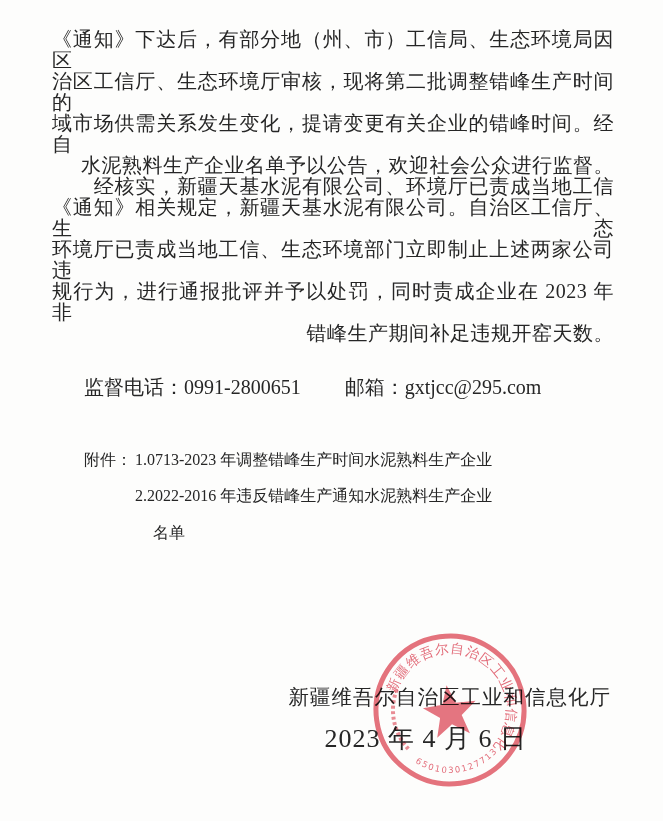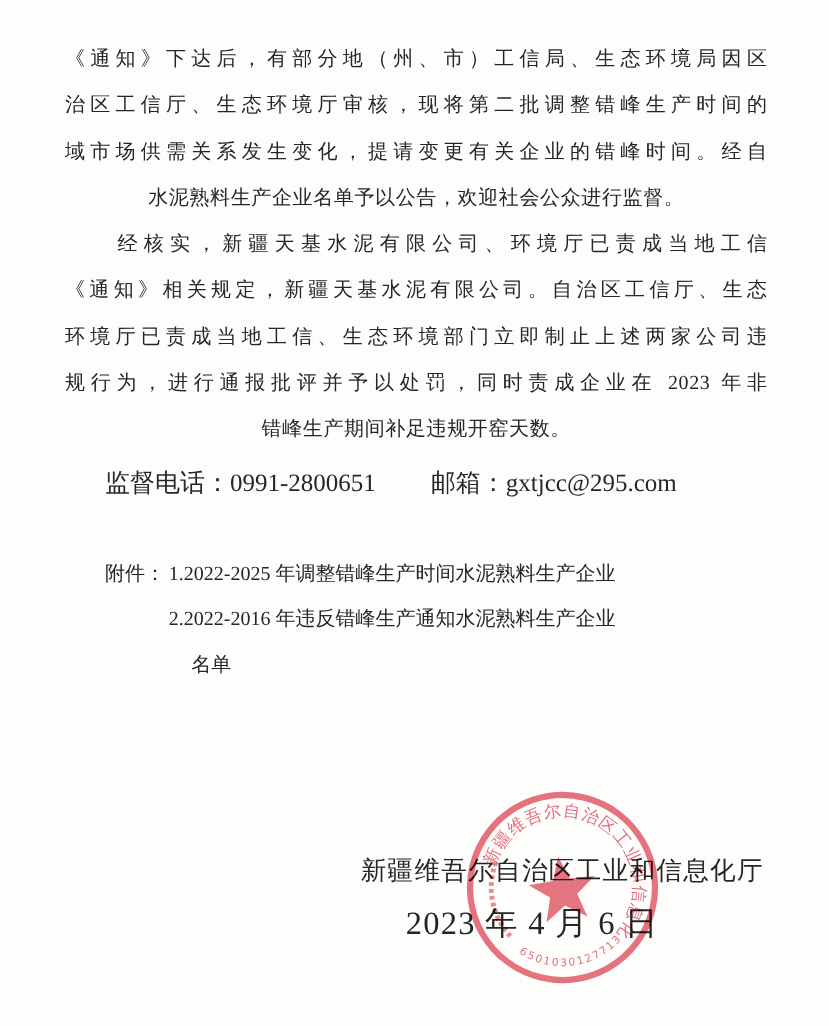--- a/index.html
+++ b/index.html
@@ -13,26 +13,26 @@
     position: relative;
     width: 663px; height: 821px;
     background: #fdfdfc;
     color: #262626;
   }
   
   .body-text {
     position: absolute;
     left: 52px; top: 29px;
     width: 562px;
-    font-size: 16px;
-    line-height: 37px;
+    font-size: 20px;
+    line-height: 21px;
     letter-spacing: 0.5px;
   }
   .jline { text-align: justify; text-align-last: justify; }
-  .lline { text-align: center; }
+  .lline { text-align: right; }
   
   .contact {
     position: absolute;
     left: 84px; top: 369px;
     font-size: 20px;
     line-height: 36px;
     white-space: nowrap;
   }
   .contact .email-group { margin-left: 44px; }
   
@@ -90,21 +90,21 @@
     <div class="lline">错峰生产期间补足违规开窑天数。</div>
   </div>
 
   <div class="contact">
     <span>监督电话：</span><span>0991-2800651</span><span class="email-group"><span>邮箱：</span><span>gxtjcc@295.com</span></span>
   </div>
 
   <div class="attach">
     <span class="attach-label">附件：</span>
     <div class="attach-items">
-      <div>1.2022-2025 年调整错峰生产时间水泥熟料生产企业</div>
+      <div>1.0713-2023 年调整错峰生产时间水泥熟料生产企业</div>
       <div>2.2022-2016 年违反错峰生产通知水泥熟料生产企业</div>
       <div class="cont">名单</div>
     </div>
   </div>
 
   <div class="signature">新疆维吾尔自治区工业和信息化厅</div>
   <div class="doc-date">2023 年 4 月 6 日</div>
 
   <svg class="seal" viewBox="0 0 170 170" xmlns="http://www.w3.org/2000/svg">
     <defs>

